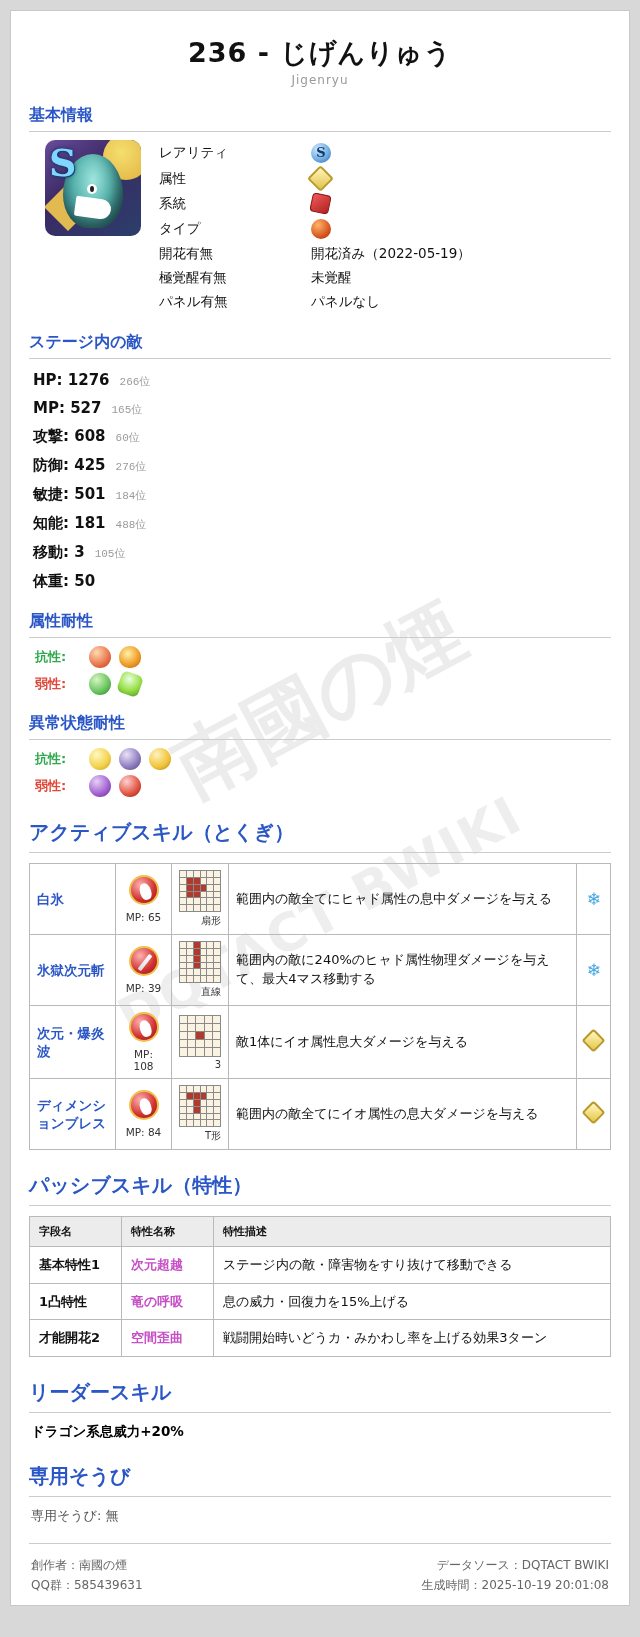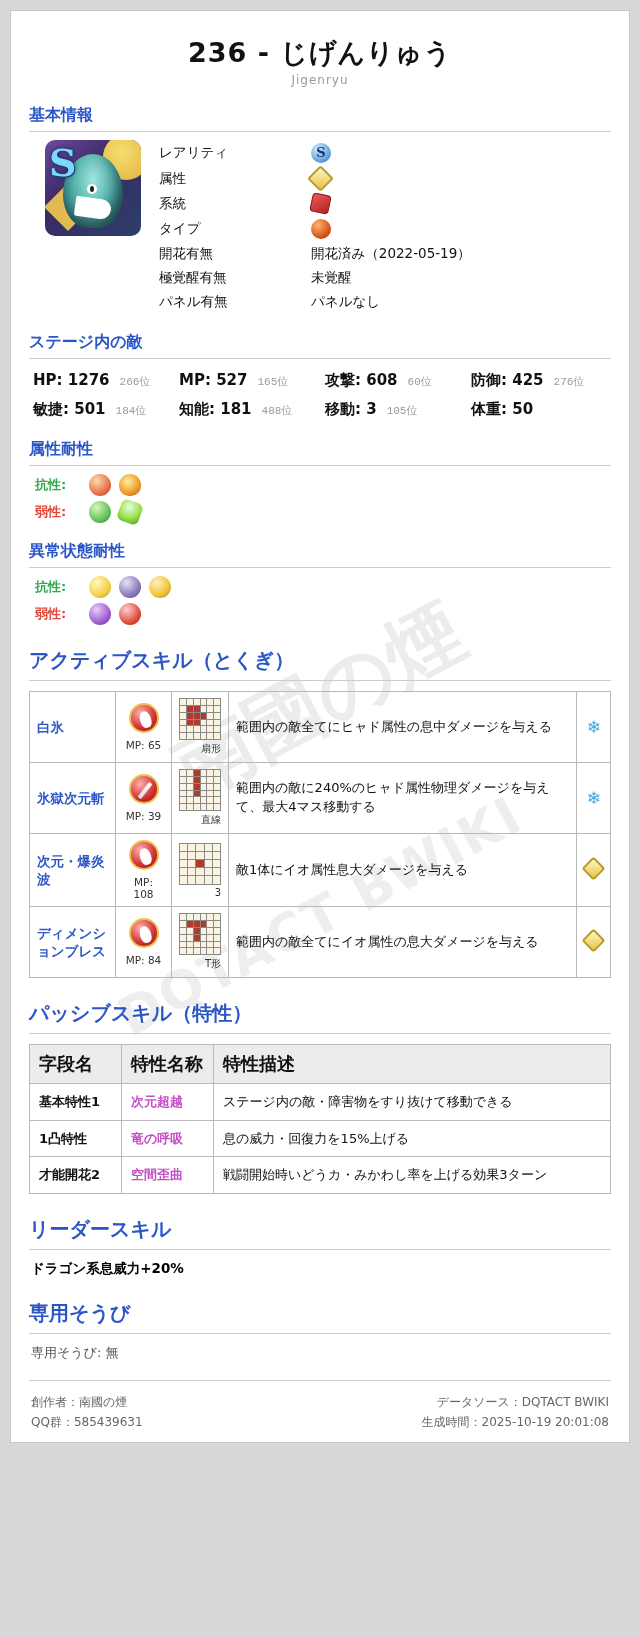--- a/index.html
+++ b/index.html
@@ -147,21 +147,21 @@
     transform: rotate(12deg);
   }
   .typeball {
     display:inline-block; width:20px;height:20px;border-radius:50%;
     background: radial-gradient(circle at 35% 30%, #ffb36b, #cf4a16 70%, #8c2c06);
     vertical-align:middle;
   }
 
   
   .stats {
-    display:grid; grid-template-columns: 1fr 1fr 1fr 1fr; row-gap: 10px; column-gap: 10px;
+    display:grid; grid-template-columns: 1fr; row-gap: 10px; column-gap: 10px;
     font-size: 15px; padding: 4px 4px 2px 4px;
   }
   .stat { display:flex; align-items: baseline; gap: 10px; }
   .stat .label { font-weight: bold; color:#111; }
   .stat .rank { font-size: 11px; color:#9a9a9a;font-family:Liberation Mono, monospace; }
 
   
   .resline { display:flex; align-items:center; gap:8px; margin: 5px 0 5px 6px; font-size: 13px; }
   .resline .lab { color:#2faa4a; font-weight:bold; width: 46px; }
   .resline .lab.weak { color:#e0483a; }
@@ -223,21 +223,21 @@
   .attr-gem {
     display:inline-block; width:17px;height:17px; transform: rotate(45deg);
     background: linear-gradient(135deg,#fff8c8,#e6c743);
     border:2px solid #b9982c; border-radius:3px;
   }
 
   
   table.passive { width:100%; border-collapse: collapse; font-size: 13px; border:1px solid #b9b9b9; }
   table.passive th {
     background:#ececec; border:1px solid #b9b9b9; text-align:left;
-    padding: 7px 9px; font-size: 18px; color:#111;
+    padding: 7px 9px; font-size: 11px; color:#111;
   }
   table.passive td { border:1px solid #b9b9b9; padding: 8px 9px; vertical-align: middle; line-height:1.5; }
   td.p-slot { width: 92px; font-weight:bold; color:#111; }
   td.p-name { width: 92px; font-weight:bold; color:#c64fc6; }
   td.p-desc { color:#111; }
 
   
   .plain-line { font-size: 13.5px; font-weight:bold; margin: 10px 2px 4px 2px; }
   .equip-line { font-size: 13px; color:#555; margin: 10px 2px 4px 2px; }
 

